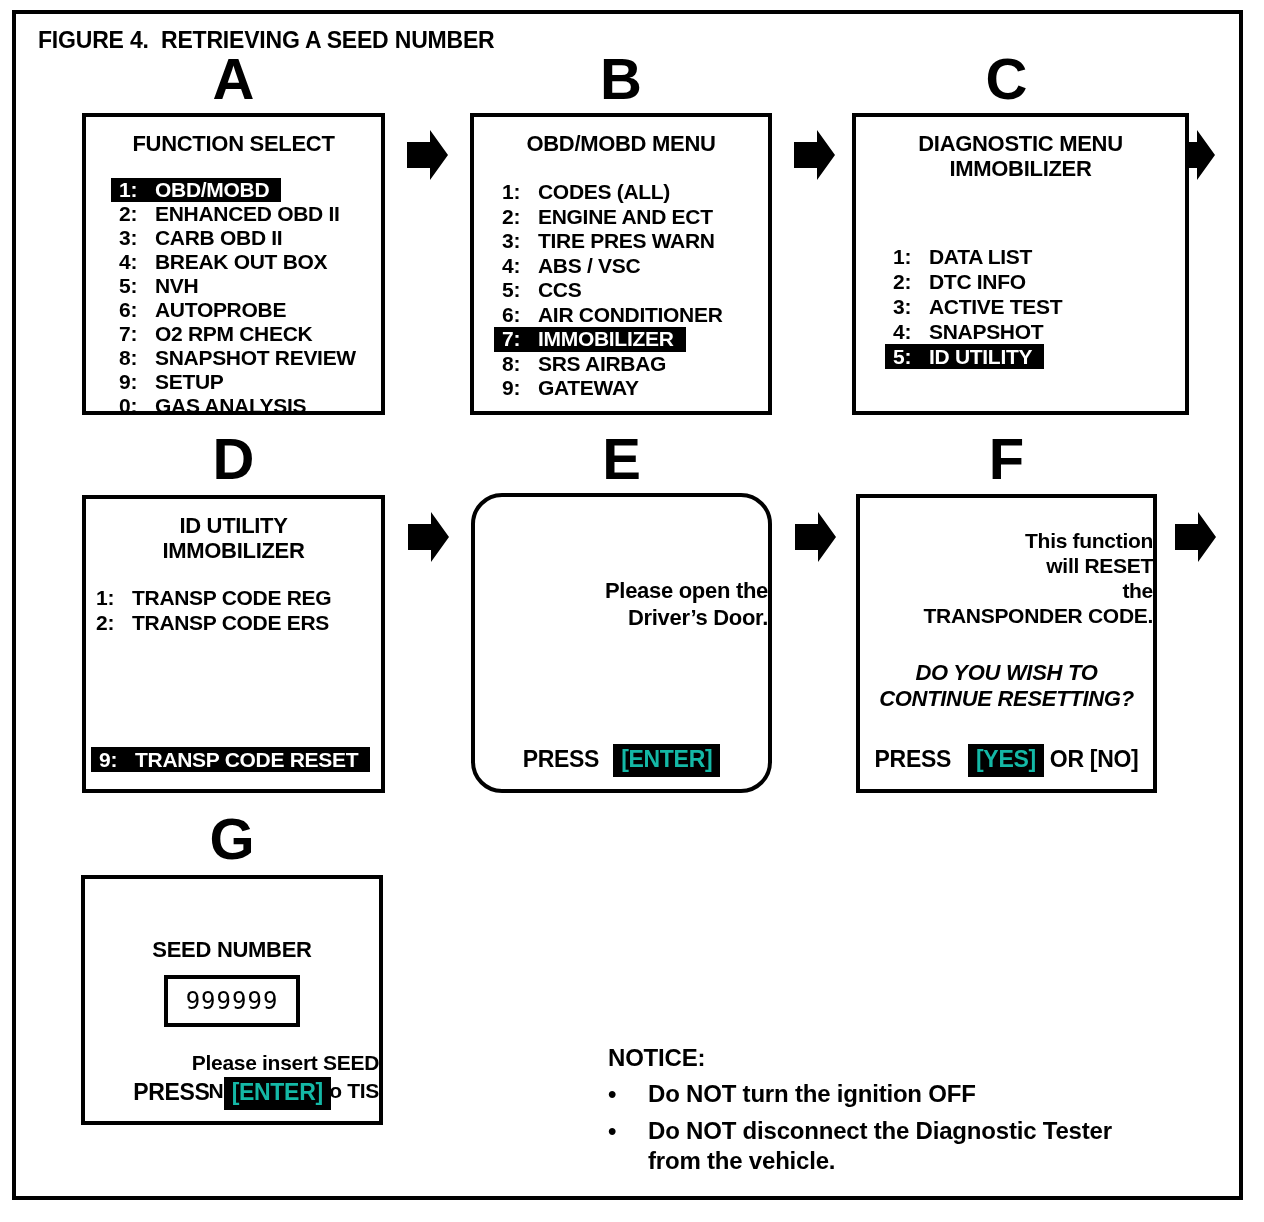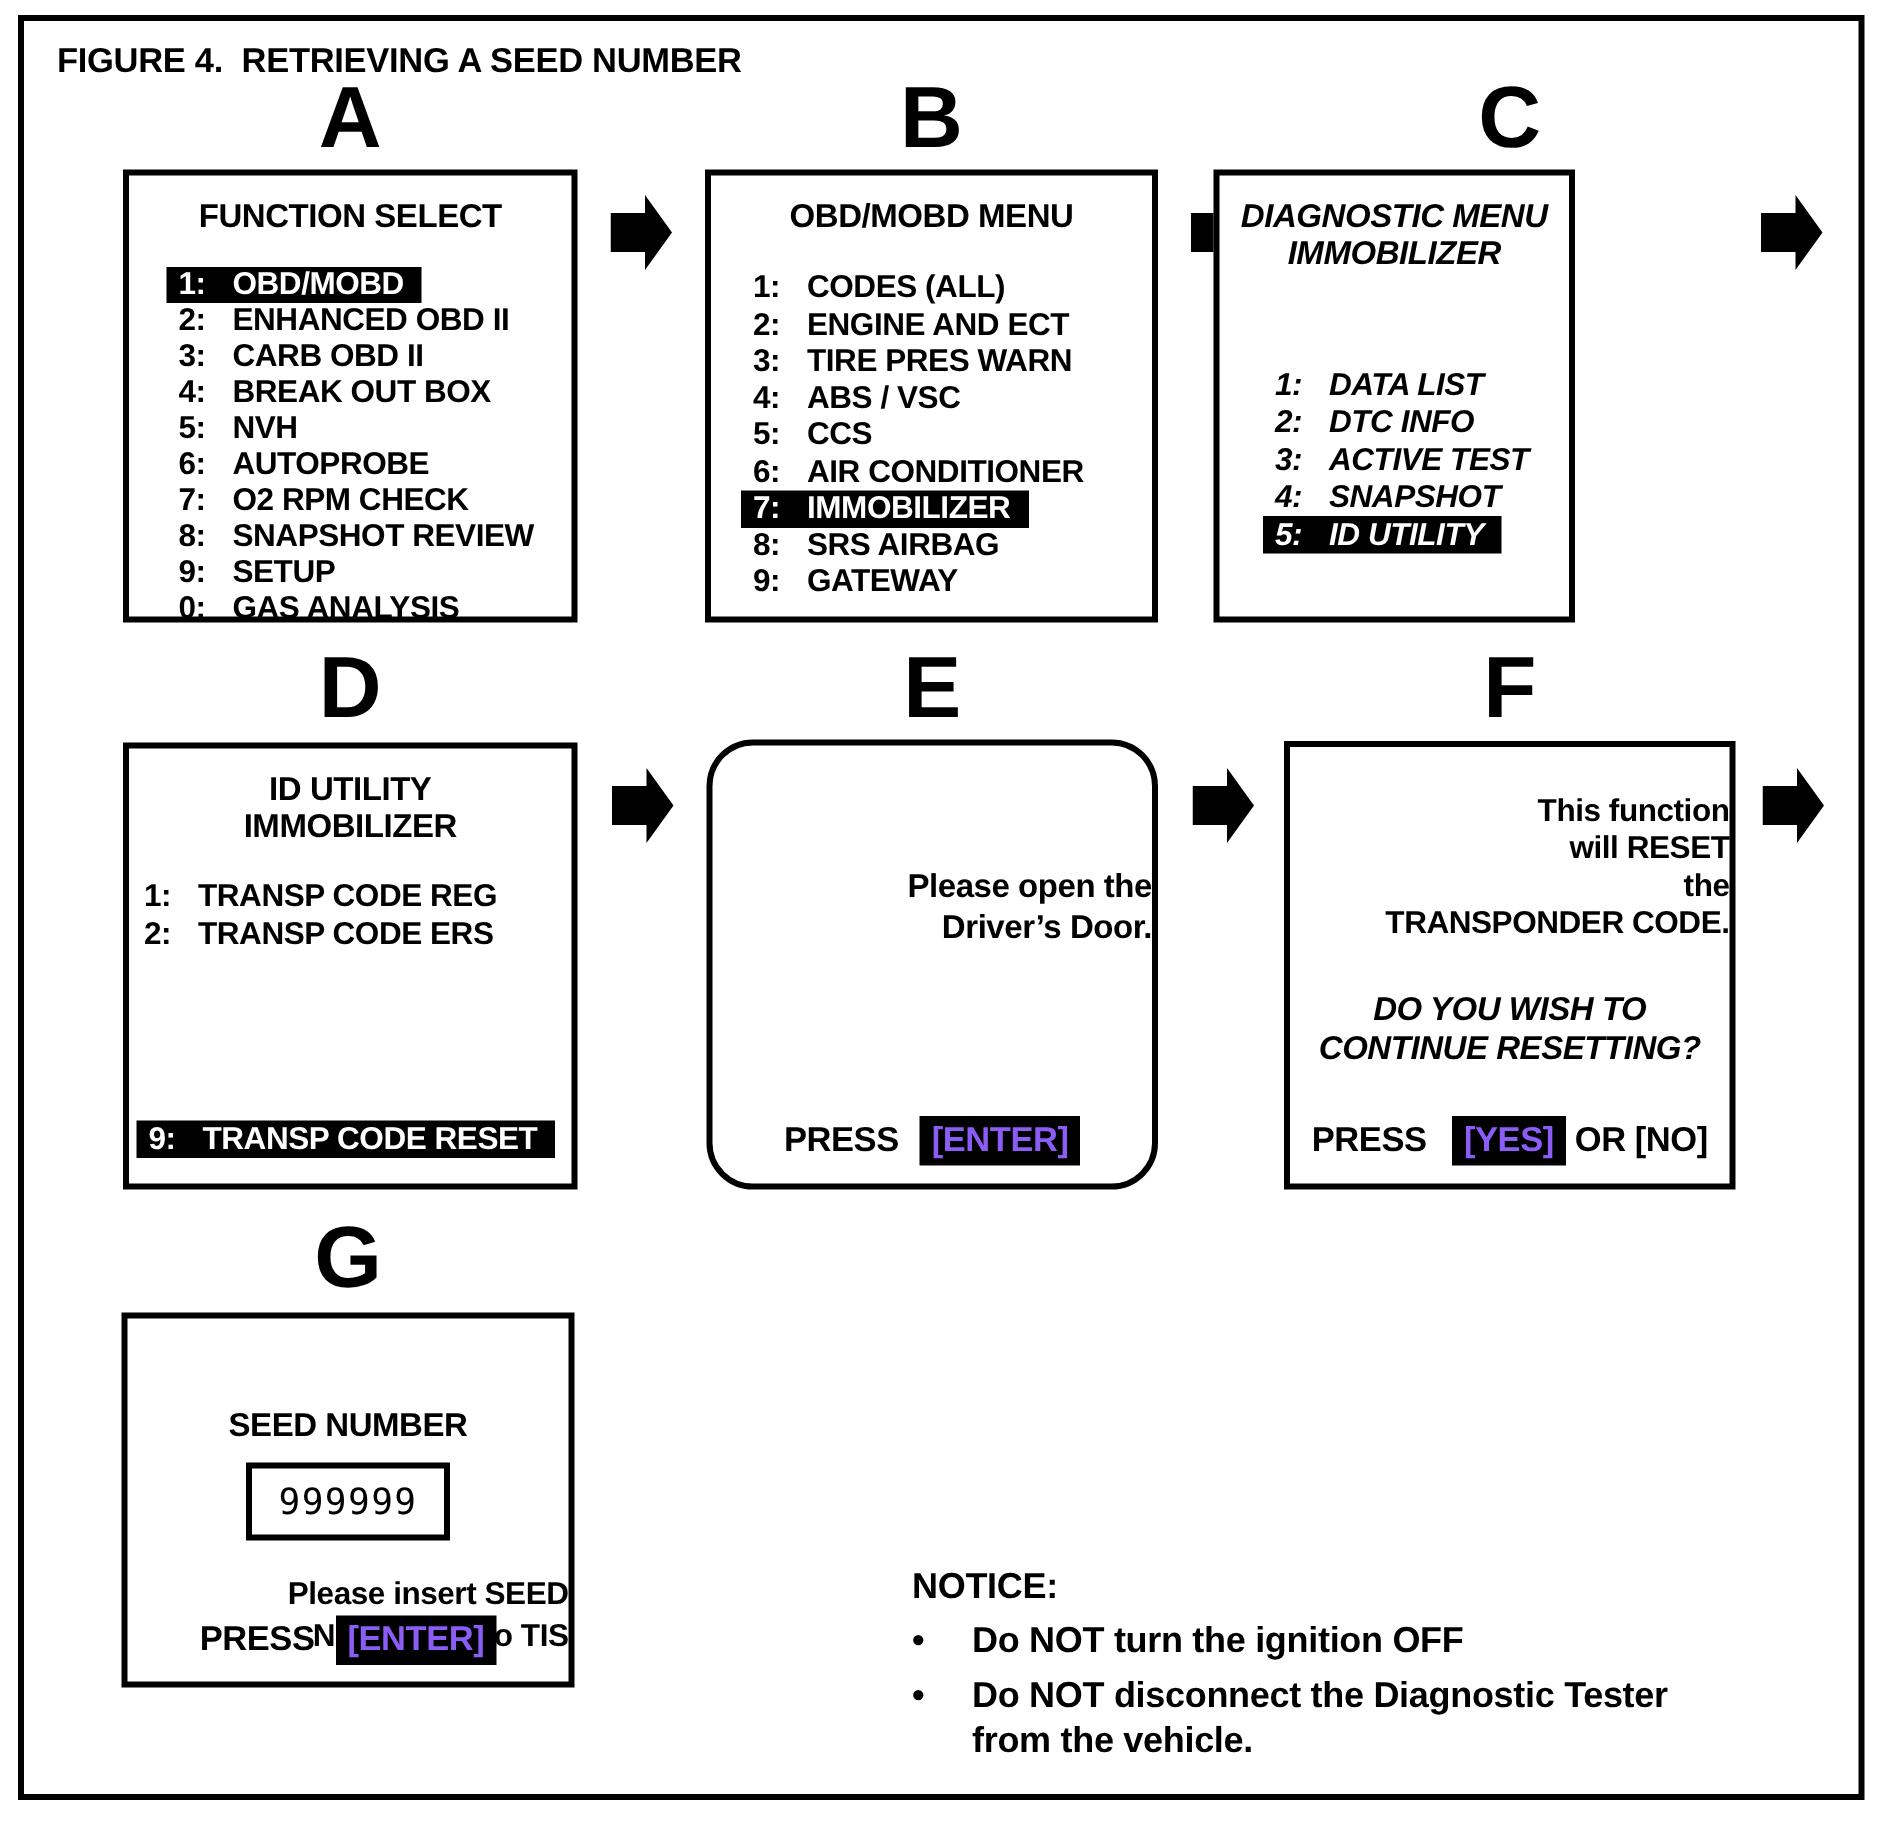--- a/index.html
+++ b/index.html
@@ -14,21 +14,21 @@
   .lb { left:470px; top:50px;  width:302px; }
   .lc { left:856px; top:50px;  width:301px; }
   .ld { left:82px;  top:430px; width:303px; }
   .le { left:471px; top:430px; width:301px; }
   .lf { left:856px; top:430px; width:301px; }
   .lg { left:81px;  top:810px; width:302px; }
 
   .panel { position:absolute; border:4px solid #000; background:#fff; }
   .pa { left:82px;  top:113px; width:303px; height:302px; }
   .pb { left:470px; top:113px; width:302px; height:302px; }
-  .pc { left:809px; top:113px; width:241px; height:302px;font-style:italic; }
+  .pc { left:852px; top:113px; width:337px; height:302px; }
   .pd { left:82px;  top:495px; width:303px; height:298px; }
   .pe { left:471px; top:493px; width:301px; height:300px;border-radius:31px; }
   .pf { left:856px; top:494px; width:301px; height:299px; }
   .pg { left:81px;  top:875px; width:302px; height:250px; }
 
   .p-title { text-align:center; font-weight:bold; font-size:22px; line-height:25px; margin-top:14px; letter-spacing:-0.3px; }
 
   .menu { }
   .pa .menu { margin-top:22px; margin-left:25px; }
   .pb .menu { margin-top:24px; margin-left:20px; }
@@ -50,21 +50,21 @@
   .ar3 { left:1174px; top:129px; }
   .ar4 { left:408px;  top:511px; }
   .ar5 { left:795px;  top:511px; }
   .ar6 { left:1175px; top:511px; }
 
   .msg { text-align:right; font-weight:bold; font-size:22px; line-height:27px; letter-spacing:-0.3px; }
   .pe .msg { margin-top:80px; }
   .pf .msg { margin-top:30px; font-size:21px; line-height:25px; }
   .pf .question { margin-top:32px; text-align:center; font-weight:bold; font-size:22px; line-height:26px; letter-spacing:-0.3px;font-style:italic; }
   .press { position:absolute; left:0; right:0; bottom:12px; text-align:center; font-weight:bold; font-size:23px; letter-spacing:-0.3px; }
-  .key { display:inline-block; background:#000; color:#8b5cf6; padding:2px 8px 4px; }
+  .key { display:inline-block; background:#000; color:#14b8a6; padding:2px 8px 4px; }
   .pe .key, .pg .key { margin-left:14px; }
   .pf .key { margin-left:17px; margin-right:6px; }
 
   .g-title { text-align:center; font-weight:bold; font-size:22px; margin-top:58px; letter-spacing:-0.3px; }
   .seed-box { width:136px; height:52px; border:4px solid #000; margin:12px auto 0; display:flex; align-items:center; justify-content:center; }
   .seed-value { font-family:"DejaVu Sans Mono", monospace; font-size:24px; letter-spacing:1px; }
   .pg .msg { margin-top:22px; line-height:28px; font-size:21px; }
   .pg .press { bottom:11px; }
 
   .notice { position:absolute; left:608px; top:1044px; width:560px; }

